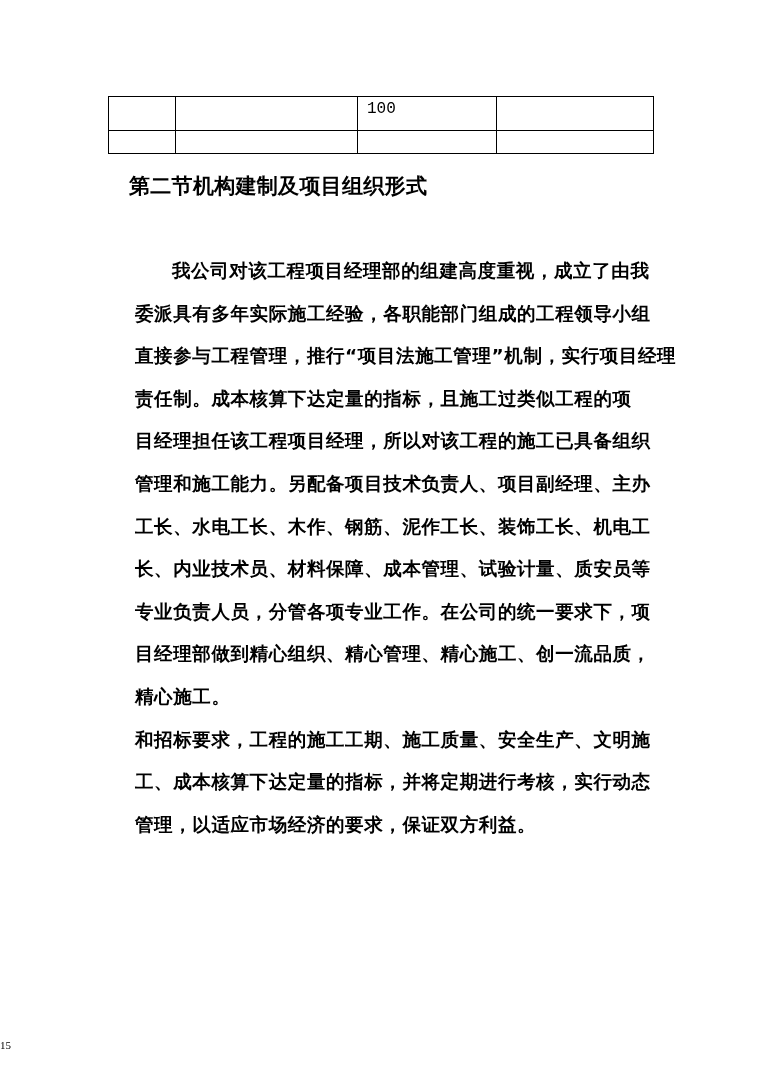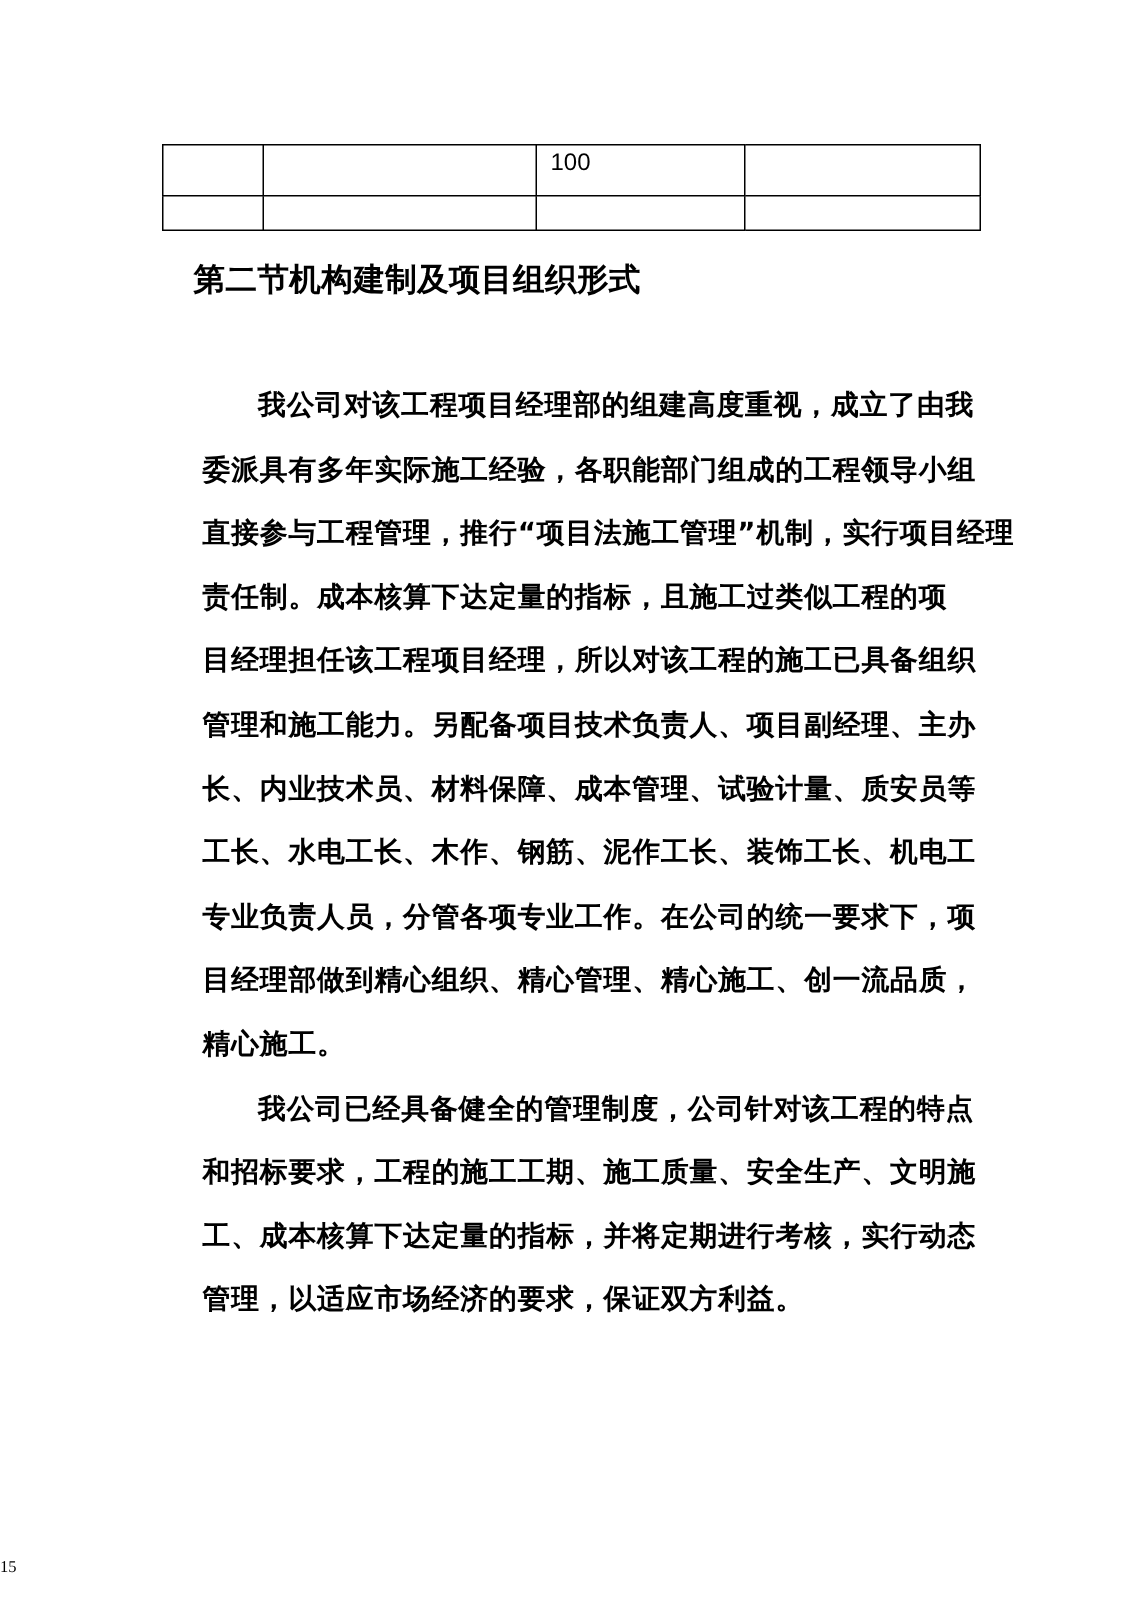--- a/index.html
+++ b/index.html
@@ -2,21 +2,21 @@
 <html><head>
 <meta charset="utf-8">
 <style>
   html, body { margin: 0; padding: 0; background: #ffffff; }
   body { width: 761px; height: 1077px; position: relative; overflow: hidden;
          font-family: "DejaVu Serif", "Liberation Serif", serif; color: #000; }
   .page { position: absolute; left: 0; top: 0; width: 761px; height: 1077px; }
   table.grid { position: absolute; left: 108px; top: 96px; border-collapse: collapse;
                width: 545px; table-layout: fixed; }
   table.grid td { border: 1.5px solid #000; padding: 0 0 0 9px; vertical-align: top;
-                  font-family: Liberation Sans, sans-serif; font-size: 16px; line-height: 20px; margin-top: 40px; }
+                  font-family: Liberation Mono, monospace; font-size: 16px; line-height: 20px; margin-top: 40px; }
   table.grid tr.r1 td { height: 31px; padding-top: 2px; }
   table.grid tr.r2 td { height: 22px; }
   .heading { position: absolute; left: 129px; top: 172px; font-size: 21px; font-weight: bold;
              letter-spacing: 0.3px; font-family: "DejaVu Sans", "Liberation Sans", sans-serif; margin: 0; }
   .body-text { position: absolute; left: 119px; top: 241px; width: 530px; margin: 16px; font-weight: bold; }
   .line { font-size: 18.5px; height: 42.6px; line-height: 28px; white-space: nowrap;
           font-family: "DejaVu Sans", "Liberation Sans", sans-serif; letter-spacing: 0.6px; }
   .indent { padding-left: 37px; }
   .page-num { position: absolute; left: 0; width: 761px; top: 1039px; text-align: left;
               font-family: "Liberation Serif", serif; font-size: 11px; }
@@ -51,25 +51,24 @@
 
   <h2 class="heading">第二节机构建制及项目组织形式</h2>
 
   <div class="body-text">
     <div class="line indent">我公司对该工程项目经理部的组建高度重视，成立了由我</div>
     <div class="line">委派具有多年实际施工经验，各职能部门组成的工程领导小组</div>
     <div class="line">直接参与工程管理，推行“项目法施工管理”机制，实行项目经理</div>
     <div class="line">责任制。成本核算下达定量的指标，且施工过类似工程的项</div>
     <div class="line">目经理担任该工程项目经理，所以对该工程的施工已具备组织</div>
     <div class="line">管理和施工能力。另配备项目技术负责人、项目副经理、主办</div>
+    <div class="line">工长、水电工长、木作、钢筋、泥作工长、装饰工长、机电工</div>
     <div class="line">长、内业技术员、材料保障、成本管理、试验计量、质安员等</div>
-    <div class="line">工长、水电工长、木作、钢筋、泥作工长、装饰工长、机电工</div>
     <div class="line">专业负责人员，分管各项专业工作。在公司的统一要求下，项</div>
     <div class="line">目经理部做到精心组织、精心管理、精心施工、创一流品质，</div>
     <div class="line">精心施工。</div>
-    <div class="line indent">我公司已经具备健全的管理制度，公司针对该工程的特点</div>
     <div class="line">和招标要求，工程的施工工期、施工质量、安全生产、文明施</div>
     <div class="line">工、成本核算下达定量的指标，并将定期进行考核，实行动态</div>
     <div class="line">管理，以适应市场经济的要求，保证双方利益。</div>
   </div>
 
   <div class="page-num">15</div>
 </div>
 
 </body></html>

